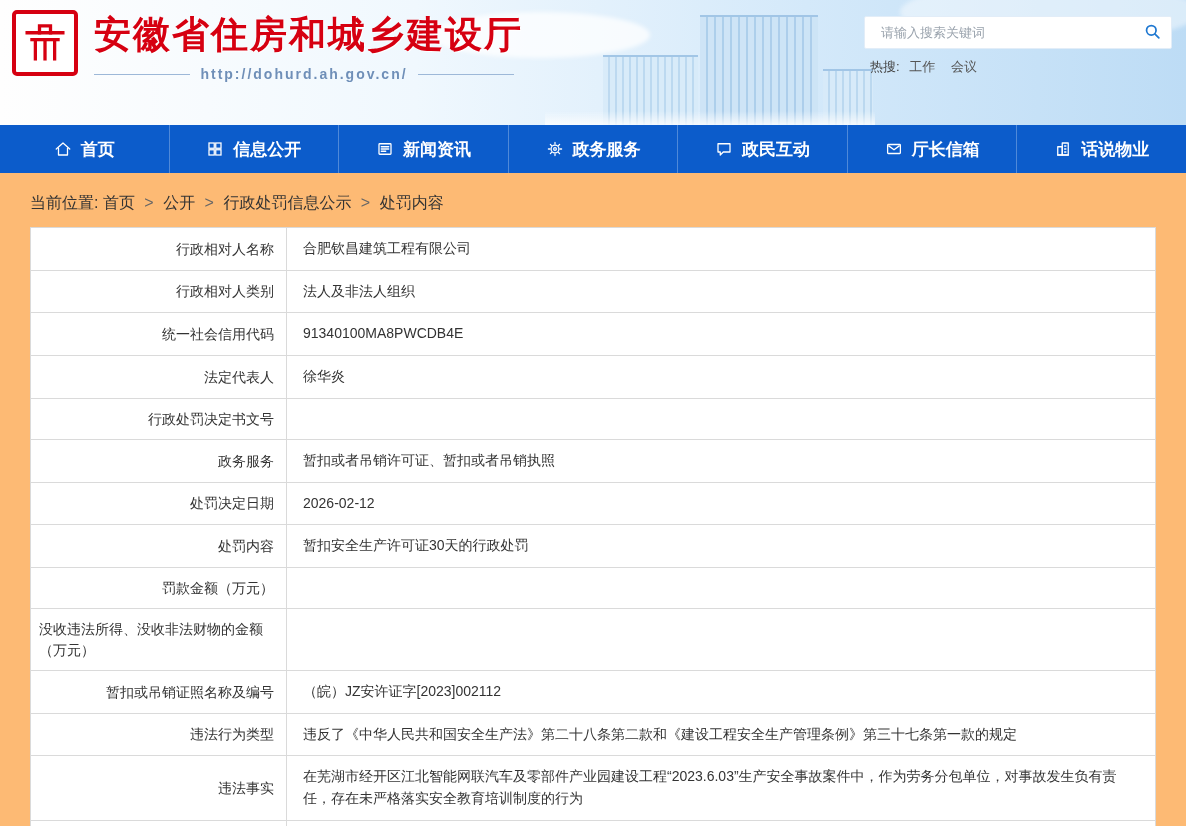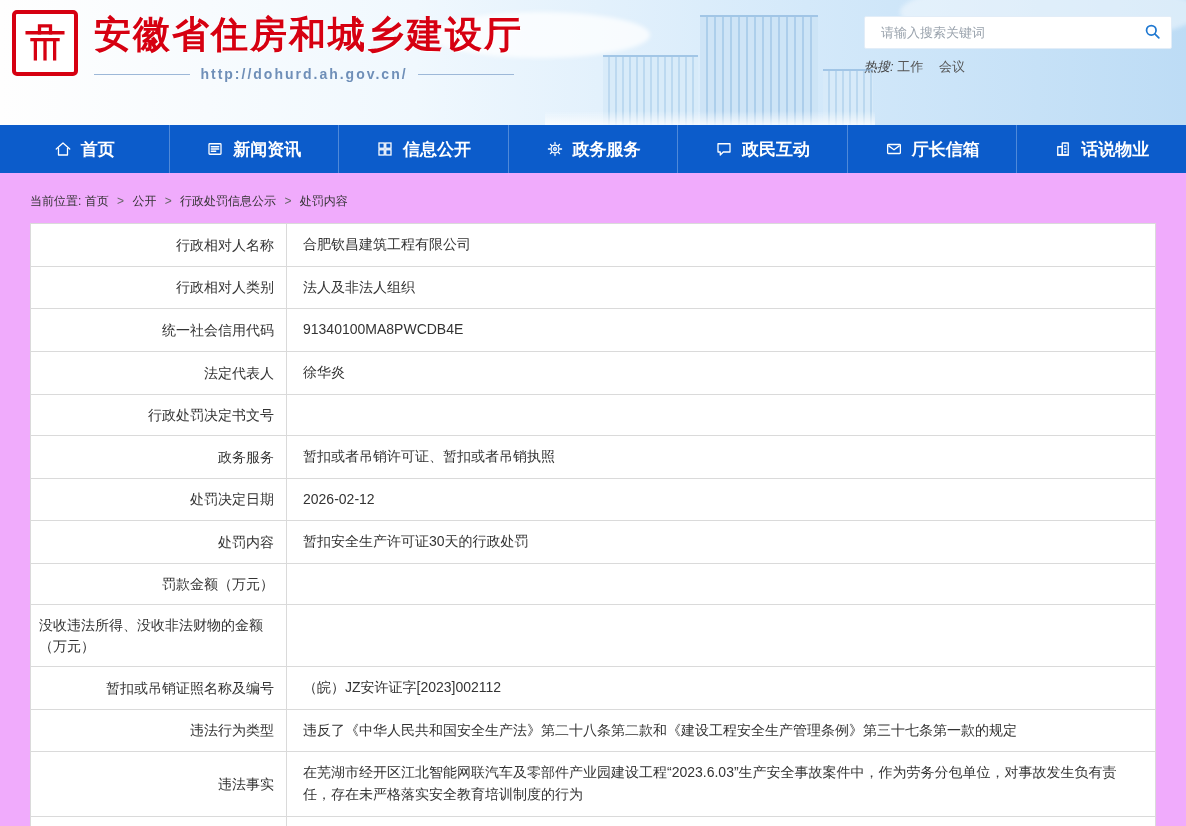--- a/index.html
+++ b/index.html
@@ -1,17 +1,17 @@
 <!DOCTYPE html>
 <html><head>
 <meta charset="utf-8">
 <style>
   * { margin:0; padding:0; box-sizing:border-box; }
   body { font-family:"Liberation Sans","DejaVu Sans",sans-serif; background:#fff; }
-  .page { width:1186px; height:826px; position:relative; overflow:hidden; background:#f0abfc; }
+  .page { width:1186px; height:826px; position:relative; overflow:hidden; background:#fdba74; }
 
   
   .site-header {
     position:relative; height:125px;
     background:linear-gradient(90deg,#fefefe 0%, #f0f8fe 35%, #d4e9fa 68%, #bddcf5 100%);
     overflow:hidden;
   }
   .cloud { position:absolute; border-radius:50%; background:rgba(255,255,255,.75); filter:blur(2px); }
   .cloud.c1 { width:220px; height:46px; left:430px; top:12px; }
   .cloud.c2 { width:300px; height:60px; left:900px; top:-18px; opacity:.6; }
@@ -42,35 +42,35 @@
     display:flex; align-items:center; height:33px; background:#fff;
     border:1px solid #e2edf8; border-radius:2px;
   }
   .search-box input {
     flex:1; border:none; outline:none; padding:0 16px; font-size:13px; color:#333;
     font-family:inherit; background:transparent;
   }
   .search-box input::placeholder { color:#9aa3ad; }
   .search-btn { width:38px; height:100%; display:flex; align-items:center; justify-content:center; background:transparent; border:none; cursor:pointer; }
   .hot-search { margin-top:9px; font-size:13px; color:#444; }
-  .hot-search .hs-label { color:#444; margin-right:0;font-style:italic; }
+  .hot-search .hs-label { color:#444; margin-right:6px; }
   .hot-search a { color:#555; text-decoration:none; margin-right:12px; cursor:pointer; }
 
   
   .main-nav { height:48px; background:#0c5ccb; display:flex; }
   .nav-item {
     flex:1; display:flex; align-items:center; justify-content:center; gap:9px;
     color:#fff; font-size:17px; font-weight:bold; cursor:pointer;
     border-left:1px solid rgba(255,255,255,.28);
   }
   .nav-item:first-child { border-left:none; }
   .nav-item svg { display:block; }
 
   
-  .breadcrumb { margin:20px 0 0 30px; font-size:12px; color:#333; }
+  .breadcrumb { margin:20px 0 0 30px; font-size:16px; color:#333; }
   .breadcrumb .bc-link { color:#333; text-decoration:none; cursor:pointer; }
   .breadcrumb .bc-sep { color:#666; padding:0 5px; }
 
   
   .penalty-table { margin:13px 30px 0 30px; border:1px solid #dadada; border-bottom:none; }
   .trow { display:flex; border-bottom:1px solid #dadada; min-height:40px; background:#fff; }
   .tlabel {
     width:256px; padding:10px 12px 10px 8px; border-right:1px solid #dadada;
     font-size:14px; color:#333; line-height:1.45;
     display:flex; align-items:center; justify-content:flex-end; text-align:left;
@@ -143,39 +143,39 @@
       <span>
         <svg width="18" height="18" viewBox="0 0 24 24" fill="none" stroke="#fff" stroke-width="1.7" stroke-linecap="round" stroke-linejoin="round">
           <path d="M3 12 L12 4 L21 12"></path>
             <path d="M6 11 V20 H18 V11"></path>
         </svg>
       </span>
       <span>首页</span>
     </div>
     <div class="nav-item">
       <span>
+        <svg width="18" height="18" viewBox="0 0 24 24" fill="none" stroke="#fff" stroke-width="1.7">
+          <rect x="4" y="4" width="7" height="7"></rect>
+            <rect x="13" y="4" width="7" height="7"></rect>
+          <rect x="4" y="13" width="7" height="7"></rect>
+            <rect x="13" y="13" width="7" height="7"></rect>
+        </svg>
+      </span>
+      <span>信息公开</span>
+    </div>
+    <div class="nav-item">
+      <span>
         <svg width="18" height="18" viewBox="0 0 24 24" fill="none" stroke="#fff" stroke-width="1.7" stroke-linecap="round">
           <rect x="4" y="5" width="16" height="14" rx="1"></rect>
           <line x1="7" y1="9" x2="17" y2="9"></line>
             <line x1="7" y1="12" x2="17" y2="12"></line>
             <line x1="7" y1="15" x2="13" y2="15"></line>
         </svg>
       </span>
       <span>新闻资讯</span>
-    </div>
-    <div class="nav-item">
-      <span>
-        <svg width="18" height="18" viewBox="0 0 24 24" fill="none" stroke="#fff" stroke-width="1.7">
-          <rect x="4" y="4" width="7" height="7"></rect>
-            <rect x="13" y="4" width="7" height="7"></rect>
-          <rect x="4" y="13" width="7" height="7"></rect>
-            <rect x="13" y="13" width="7" height="7"></rect>
-        </svg>
-      </span>
-      <span>信息公开</span>
     </div>
     <div class="nav-item">
       <span>
         <svg width="18" height="18" viewBox="0 0 24 24" fill="none" stroke="#fff" stroke-width="1.7" stroke-linecap="round">
           <circle cx="12" cy="12" r="5.2"></circle>
             <circle cx="12" cy="12" r="1.8"></circle>
           <path d="M12 3.2v2.2M12 18.6v2.2M3.2 12h2.2M18.6 12h2.2M5.9 5.9l1.6 1.6M16.5 16.5l1.6 1.6M18.1 5.9l-1.6 1.6M7.5 16.5l-1.6 1.6"></path>
         </svg>
       </span>
       <span>政务服务</span>

